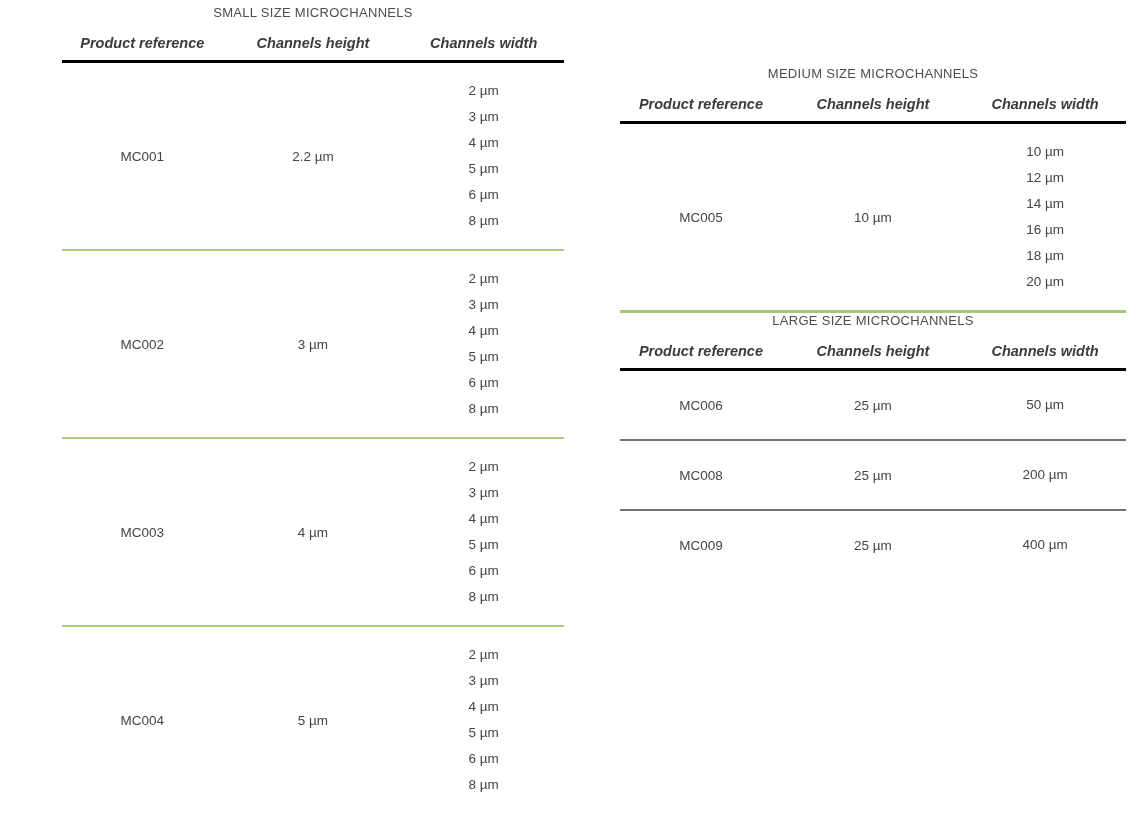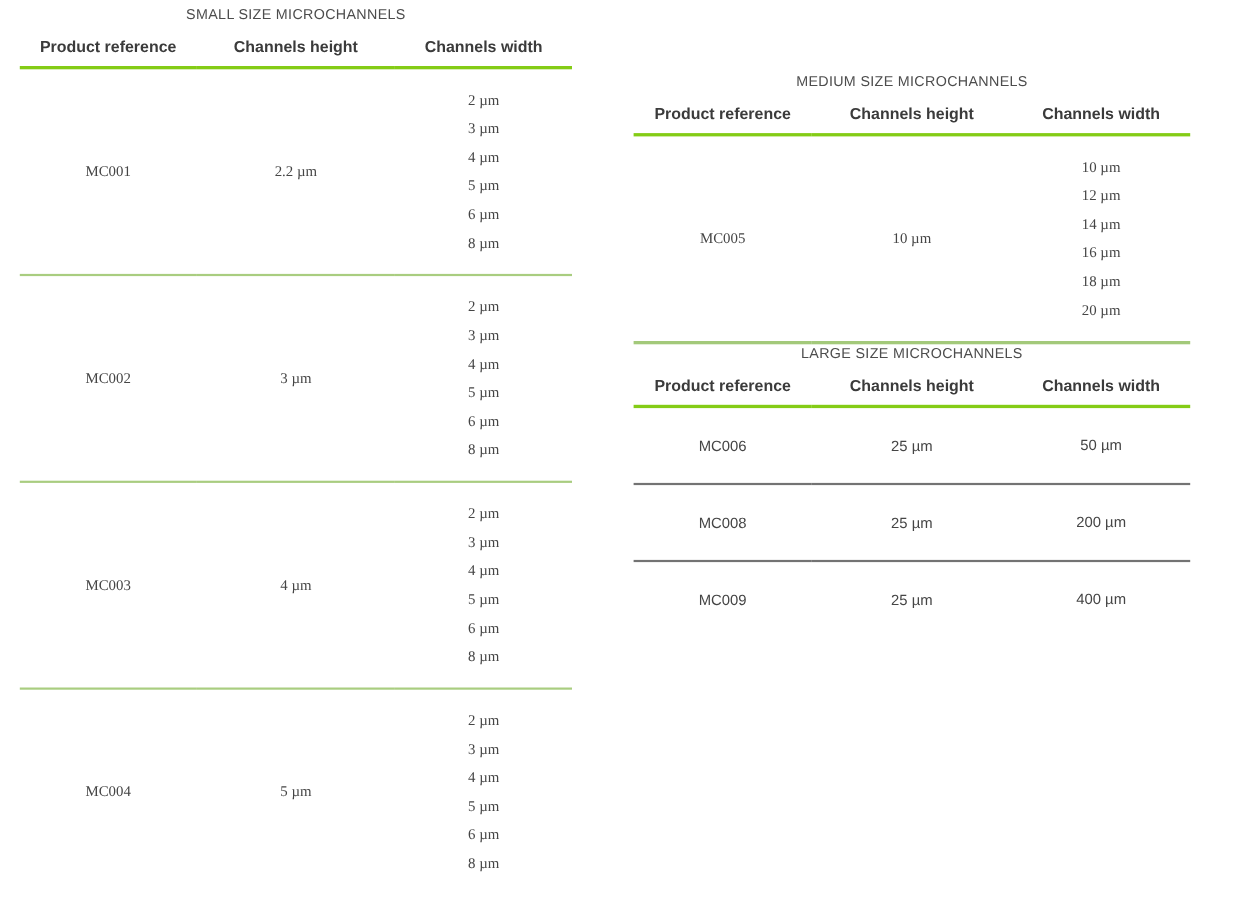--- a/index.html
+++ b/index.html
@@ -4,21 +4,21 @@
 <style>
   html, body {
     margin: 0;
     padding: 0;
     background: #ffffff;
     width: 1131px;
     height: 825px;
     overflow: hidden;
     font-family: "Liberation Sans", sans-serif;
   }
-  .layout { position: relative; width: 952px; height: 825px; }
+  .layout { position: relative; width: 952px; height: 825px; margin-left: 44px; }
 
   .panel { position: absolute; }
   .panel-left  { left: 18px;  top: 5px;  width: 502px; }
   .panel-right { left: 576px; top: 66px; width: 506px; }
 
   .mc-table { margin: 0; padding: 0; }
 
   .table-title {
     text-align: center;
     font-size: 13px;
@@ -38,33 +38,33 @@
   col.c3 { width: 32%; }
 
   th {
     font-size: 14.5px;
     font-weight: bold;
     color: #3b3b3b;
     text-align: center;
     padding: 0 0 9px 0;
     white-space: nowrap;
   }
-  thead tr { border-bottom: 3px solid #84cc16; }
+  thead tr { border-bottom: 3px solid #000000; font-style: italic; }
 
   td {
     font-size: 13.5px;
     color: #454545;
     text-align: center;
     vertical-align: middle;
     white-space: nowrap;
   }
 
   
   [data-table-id="small"] td,
-  [data-table-id="medium"] td { padding: 15px 0; font-family: Liberation Serif, serif; }
+  [data-table-id="medium"] td { padding: 15px 0; }
   [data-table-id="small"] tbody tr { border-bottom: 2px solid #a9cd80; }
   [data-table-id="small"] tbody tr:last-child { border-bottom: none; }
   [data-table-id="medium"] tbody tr { border-bottom: 3px solid #a3c97a; }
 
   .width-line { line-height: 26px; }
 
   
   [data-table-id="large"] td { padding: 21px 0; }
   [data-table-id="large"] tbody tr { border-bottom: 2px solid #737373; }
   [data-table-id="large"] tbody tr:last-child { border-bottom: none; }

